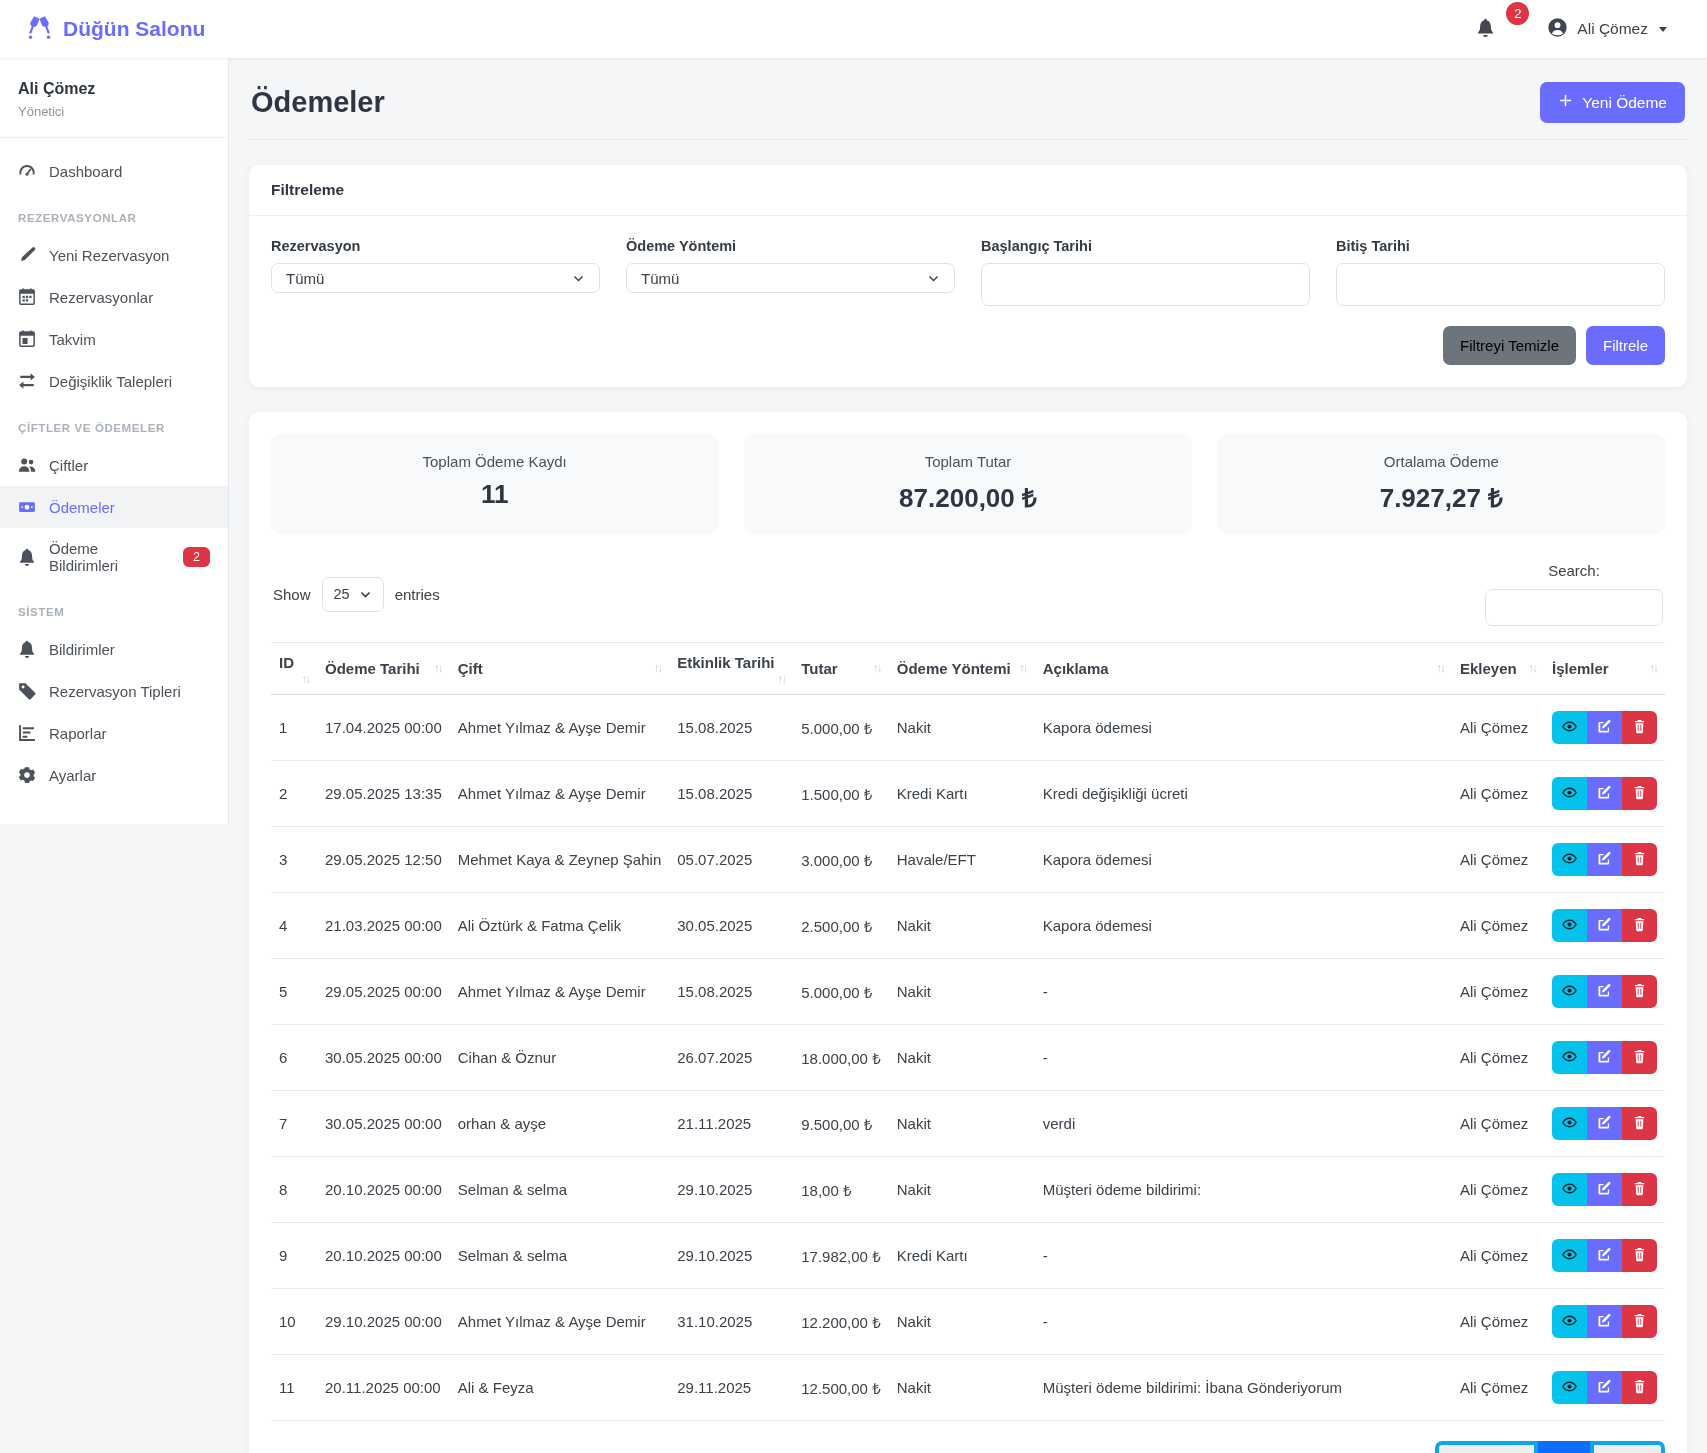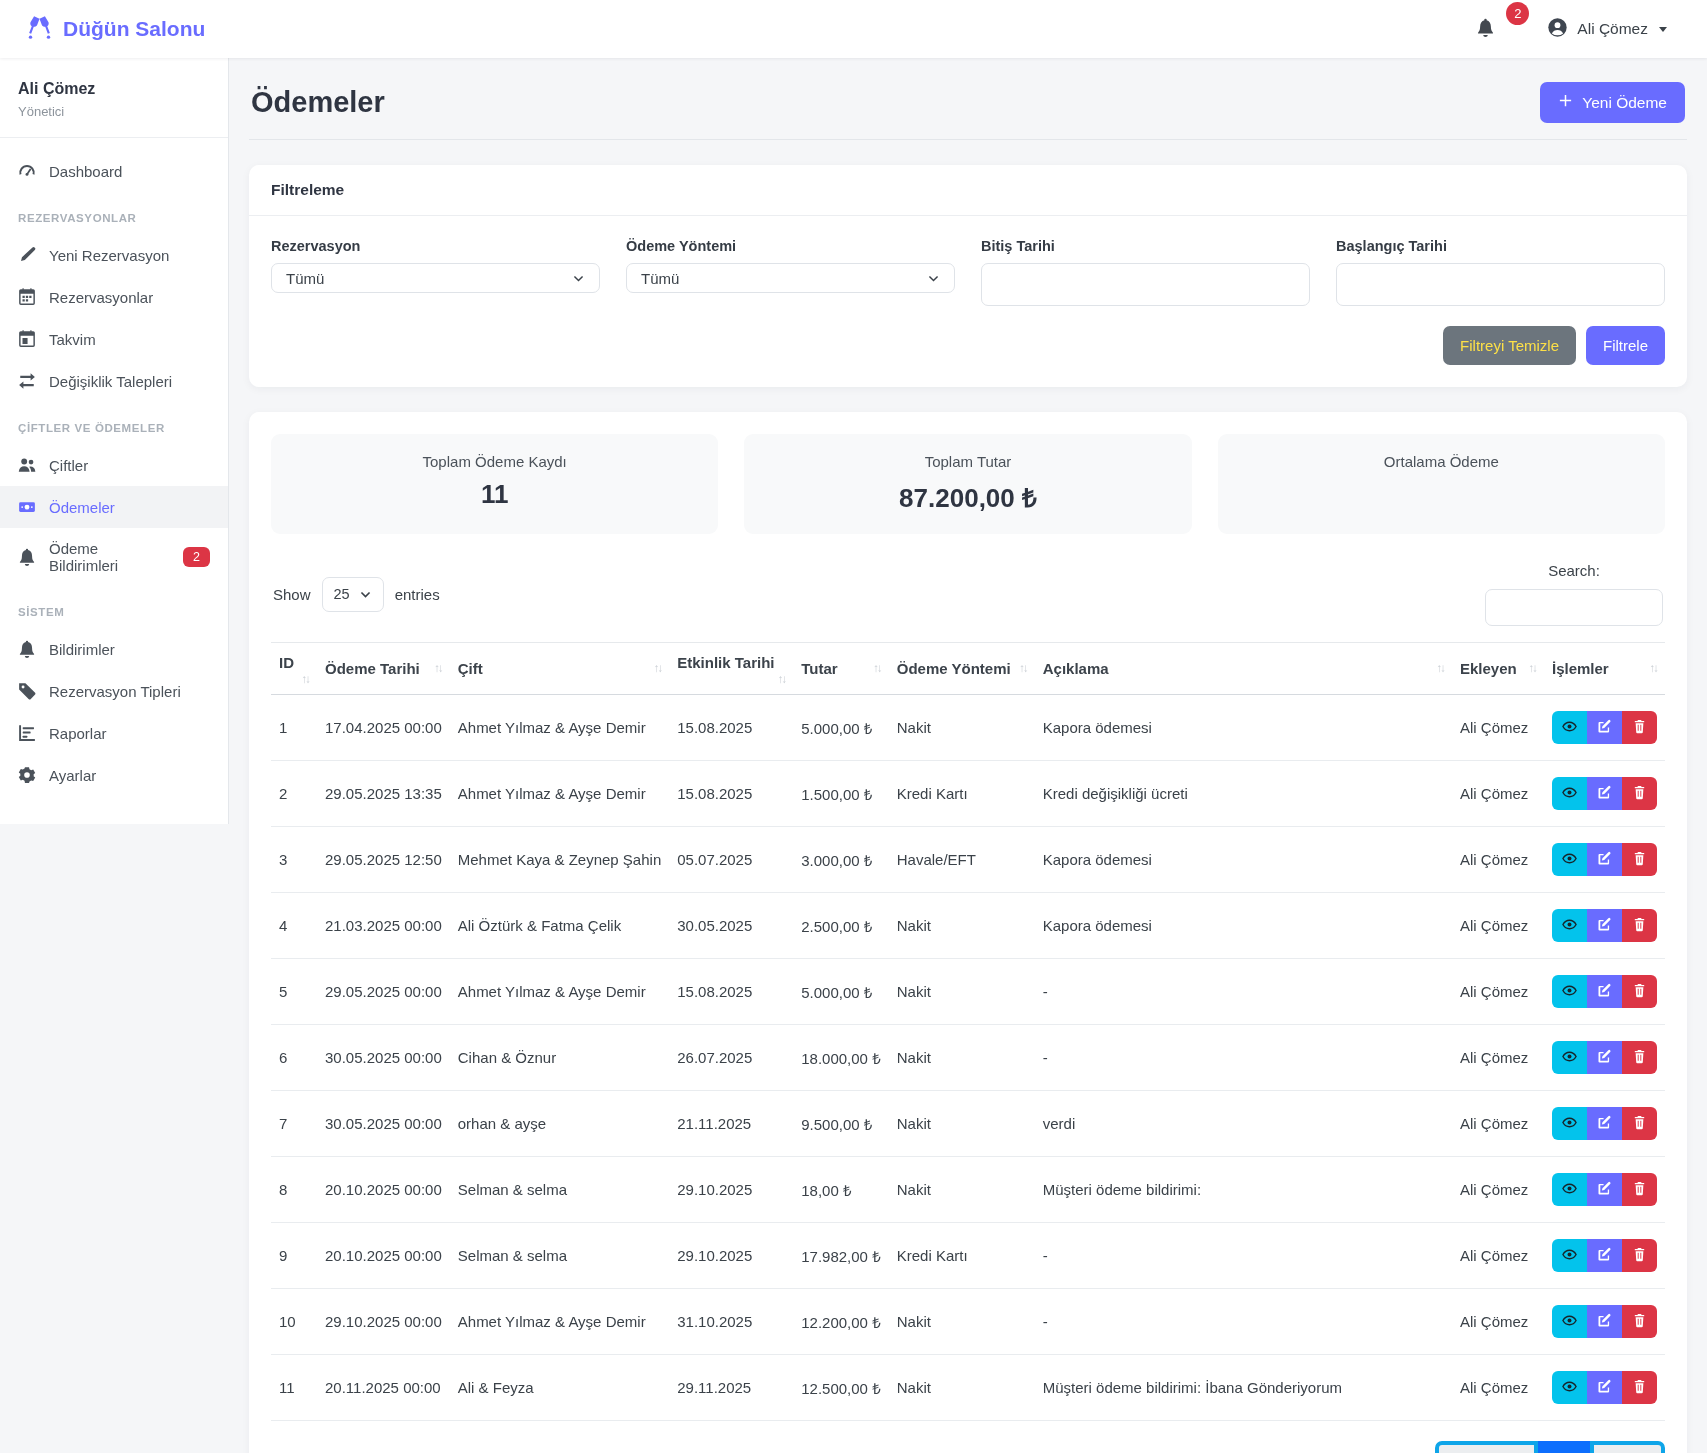--- a/index.html
+++ b/index.html
@@ -43,21 +43,21 @@
   .nav-item.active .nav-icon { color: #696cff; }
   .nav-badge { margin-left: 10px; background: #dc3545; color: #fff; font-size: 12.5px;
     padding: 4px 10px; border-radius: 6px; line-height: 1; }
   .main { flex: 1; padding: 18px 20px 0; min-width: 0; }
   
   .page-head { display: flex; align-items: center; justify-content: space-between;
     padding: 6px 2px 16px; border-bottom: 1px solid #e3e6ea; }
   .page-title { font-size: 29px; font-weight: 700; color: #2f3542; margin: 0; }
   .btn { border: none; border-radius: 7px; font-size: 15px; cursor: pointer; font-family: inherit; }
   .btn-primary { background: #696cff; color: #fff; }
-  .btn-secondary { background: #6c757d; color: #fde047; }
+  .btn-secondary { background: #6c757d; color: #000000; }
   .btn-new { display: inline-flex; align-items: center; gap: 9px; padding: 11px 18px; font-size: 15.5px; }
   .btn-new svg { width: 15px; height: 15px; }
   
   .card { background: #fff; border-radius: 10px; box-shadow: 0 2px 8px rgba(25,30,50,.05); }
   .filter-card { margin-top: 25px; }
   .filter-head { padding: 16px 22px; font-size: 15.5px; font-weight: 700; color: #2f3542;
     border-bottom: 1px solid #eceef1; }
   .filter-body { padding: 22px; }
   .filter-grid { display: grid; grid-template-columns: repeat(4, 1fr); gap: 26px; }
   .filter-field label { display: block; font-size: 14.5px; font-weight: 700; color: #353c45; margin-bottom: 9px; }
@@ -299,25 +299,25 @@
             <div class="select">
               <span>Tümü</span>
               <span class="chev">
                 <svg viewBox="0 0 16 16">
                     <path fill="none" stroke="#3a4149" stroke-width="1.8" d="M3 5.5 8 10.5 13 5.5"></path>
                   </svg>
               </span>
             </div>
           </div>
           <div class="filter-field">
-            <label>Bitiş Tarihi</label>
+            <label>Başlangıç Tarihi</label>
             <input class="input" style="">
           </div>
           <div class="filter-field">
-            <label>Başlangıç Tarihi</label>
+            <label>Bitiş Tarihi</label>
             <input class="input" style="">
           </div>
         </div>
         <div class="filter-actions">
           <button class="btn btn-secondary">Filtreyi Temizle</button>
           <button class="btn btn-primary">Filtrele</button>
         </div>
       </div>
     </section>
 
@@ -326,20 +326,21 @@
         <div class="stat-box">
           <div class="stat-label">Toplam Ödeme Kaydı</div>
           <div class="stat-value">11</div>
         </div>
         <div class="stat-box">
           <div class="stat-label">Toplam Tutar</div>
           <div class="stat-value">87.200,00 ₺</div>
         </div>
         <div class="stat-box">
           <div class="stat-label">Ortalama Ödeme</div>
+          <div class="stat-value">7.927,27 ₺</div>
         </div>
       </div>
 
       <div class="table-controls">
         <div class="show-entries">
           <span>Show</span>
           <div class="select small">
             <span>25</span>
             <span class="chev">
               <svg viewBox="0 0 16 16" width="11" height="11">

